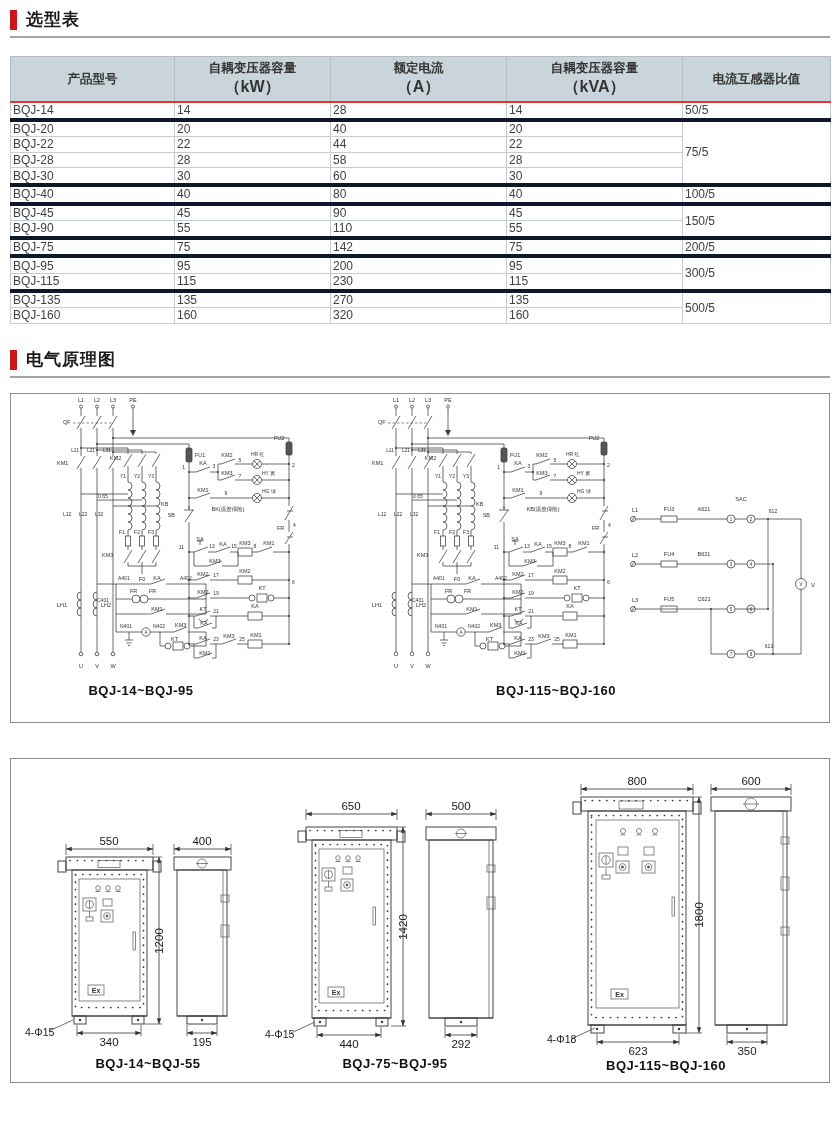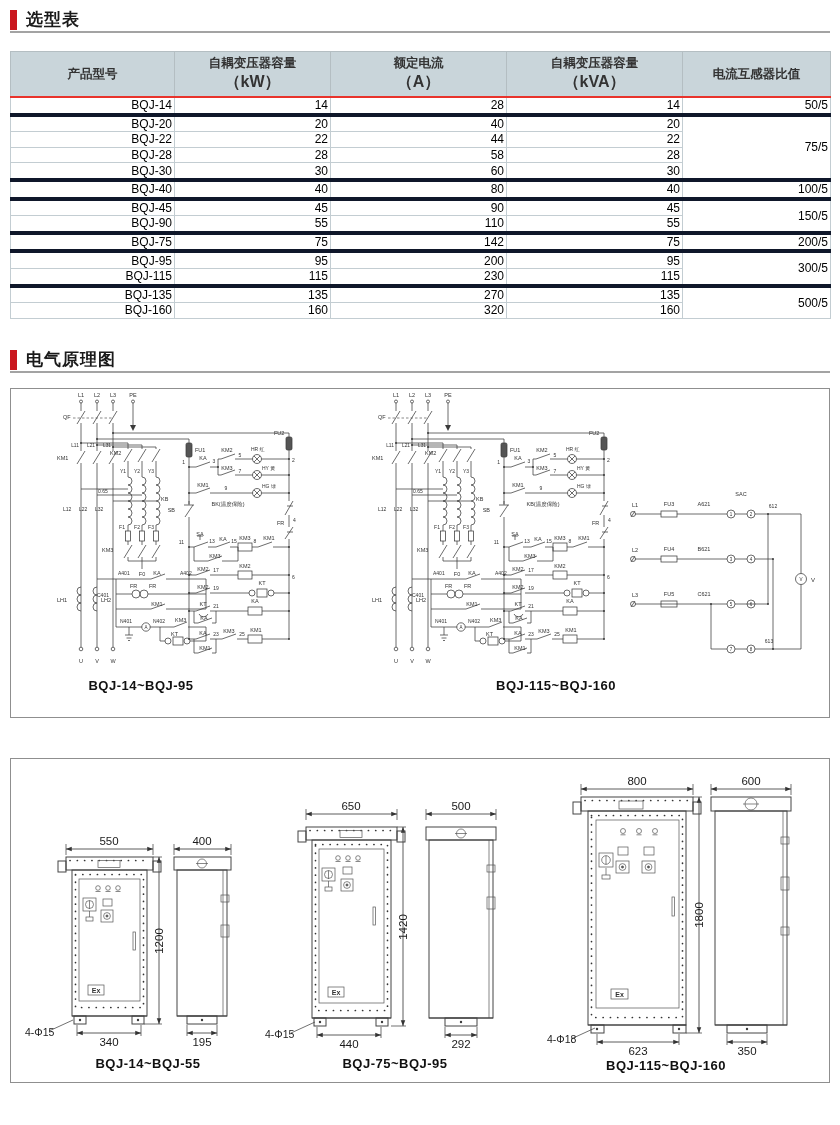--- a/index.html
+++ b/index.html
@@ -1,29 +1,29 @@
 <!DOCTYPE html>
 <html><head>
 <meta charset="utf-8">
 <style>
   html,body{margin:0;padding:0;}
   body{width:840px;height:1125px;position:relative;background:#fff;overflow:hidden;
        font-family:"Liberation Sans","DejaVu Sans",sans-serif;color:#222;}
   .sec{position:absolute;left:10px;width:820px;}
-  .sec-title{display:flex;align-items:center;border-bottom:2px solid #a3a3a3;}
+  .sec-title{display:flex;align-items:center;border-bottom:2px solid #a3a3a3;padding-bottom:5px;}
   .red-bar{width:7px;height:20px;background:#c9171e;margin-right:9px;flex:0 0 auto;}
   .sec-title h2{margin:0;font-size:17px;font-weight:bold;color:#1a1a1a;letter-spacing:1px;}
   
   table.sel{border-collapse:collapse;width:820px;table-layout:fixed;margin-top:18px;
             border:1px solid #a9b3b8;}
   table.sel th{background:#c9d5da;font-size:12.5px;font-weight:bold;color:#333;
                border:1px solid #b4bec2;border-bottom:2px solid #e8332b;
                height:42px;padding:1px 2px;text-align:center;vertical-align:middle;}
   table.sel th .u{font-size:16px;}
-  table.sel td{border:1px solid #c3cdd2;font-size:12px;color:#000000;text-align:right;
+  table.sel td{border:1px solid #c3cdd2;font-size:12px;color:#404040;text-align:left;
                height:14.6px;padding:0 2px;line-height:14px;background:#fff;}
   table.sel tr.grp td{border-top:4px solid #0f172a;margin-top:8px;}
   
   .frame{border:1px solid #8f8f8f;background:#fff;}
   .frame svg{display:block;}
   
   svg text{fill:#333;font-family:"Liberation Sans","DejaVu Sans",sans-serif;}
   svg text.cap{font-size:13px;font-weight:bold;fill:#111;text-anchor:middle;letter-spacing:.5px;}
   .wire{stroke:#3b3b3b;stroke-width:.75;fill:none;}
   .dash{stroke:#3b3b3b;stroke-width:.6;fill:none;stroke-dasharray:2.5 2;}

